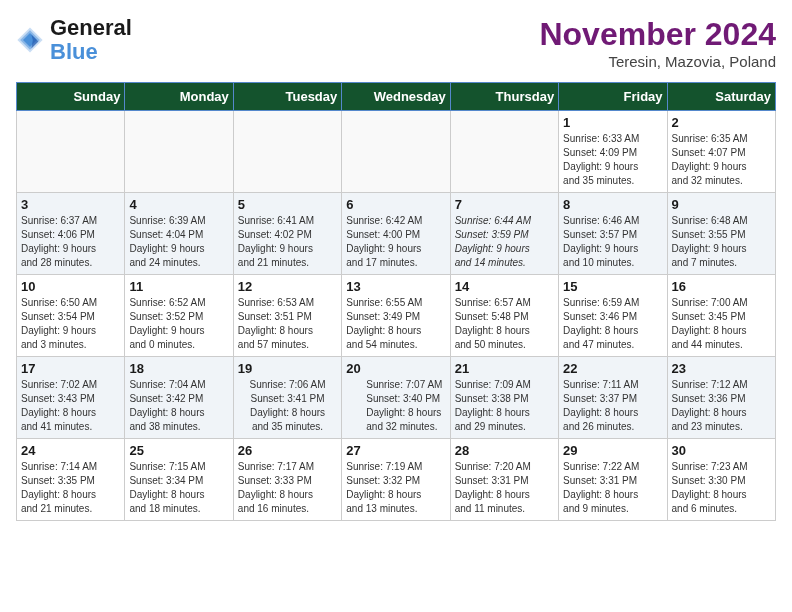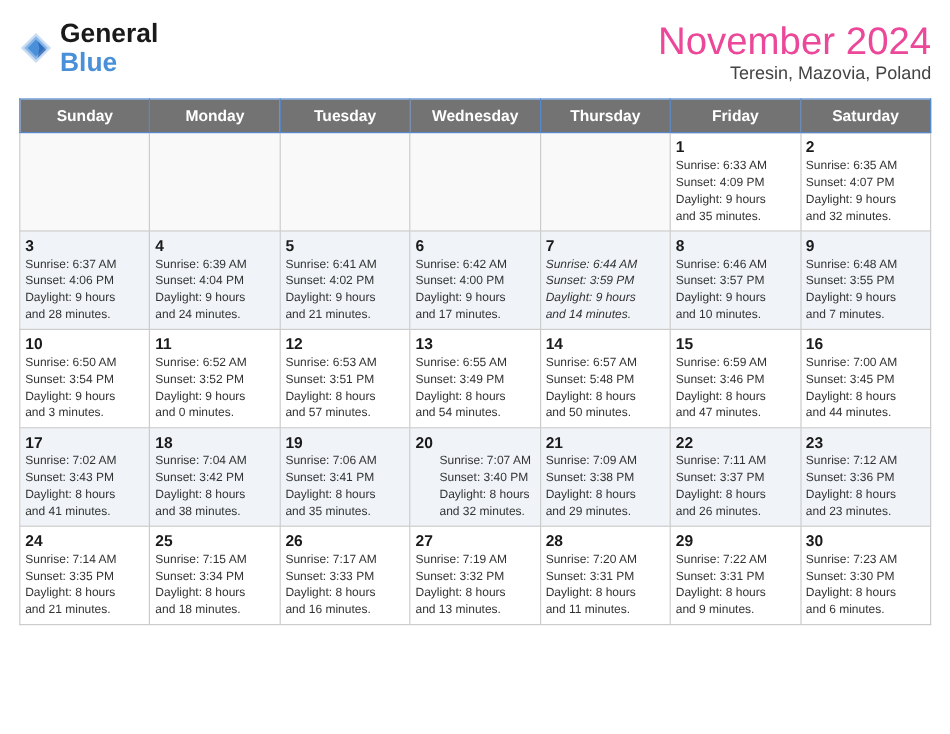--- a/index.html
+++ b/index.html
@@ -32,40 +32,40 @@
     }
     .logo-icon {
       width: 28px;
       height: 28px;
     }
     .title-block {
       text-align: right;
     }
     .month-title {
       font-size: 32px;
-      font-weight: normal;
-      color: #ec4899;
+      font-weight: bold;
+      color: #701a75;
     }
     .location-title {
       font-size: 15px;
       color: #444;
       text-align: right;
     }
     table {
       width: 100%;
       border-collapse: collapse;
       table-layout: fixed;
     }
     th {
-      background: #737373;
+      background: #14532d;
       color: #fff;
       font-size: 13px;
       font-weight: bold;
       padding: 6px 4px;
-      text-align: center;
+      text-align: right;
       border: 1px solid #5588cc;
       margin-top: 41px;
     }
     td {
       border: 1px solid #ccc;
       vertical-align: top;
       padding: 4px;
       font-size: 10.5px;
       color: #333;
       height: 80px;
@@ -256,21 +256,21 @@
         </td>
         <td class="shaded">
           <div class="day-num">18</div>
           <div class="day-info" style="white-space: pre-line;">Sunrise: 7:04 AM
 Sunset: 3:42 PM
 Daylight: 8 hours
 and 38 minutes.</div>
         </td>
         <td class="shaded">
           <div class="day-num">19</div>
-          <div class="day-info" style="white-space: pre-line;">Sunrise: 7:06 AM
+          <div class="day-info" style="white-space: pre-line; text-align: center;">Sunrise: 7:06 AM
 Sunset: 3:41 PM
 Daylight: 8 hours
 and 35 minutes.</div>
         </td>
         <td class="shaded">
           <div class="day-num">20</div>
           <div class="day-info" style="white-space: pre-line; margin-left: 20px;">Sunrise: 7:07 AM
 Sunset: 3:40 PM
 Daylight: 8 hours
 and 32 minutes.</div>

